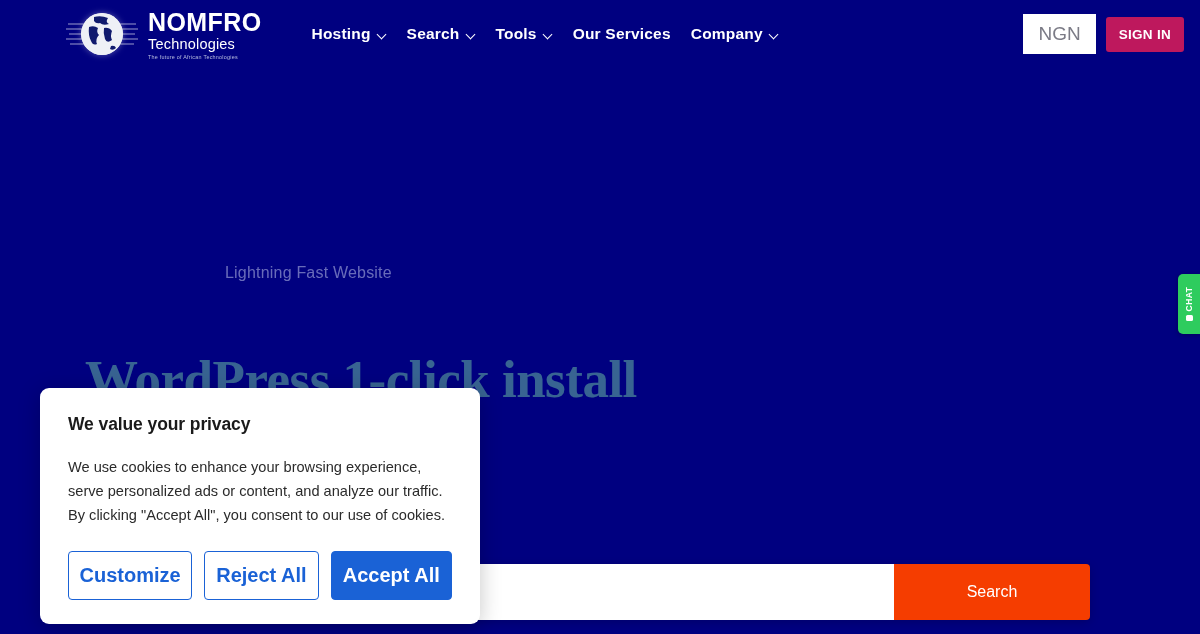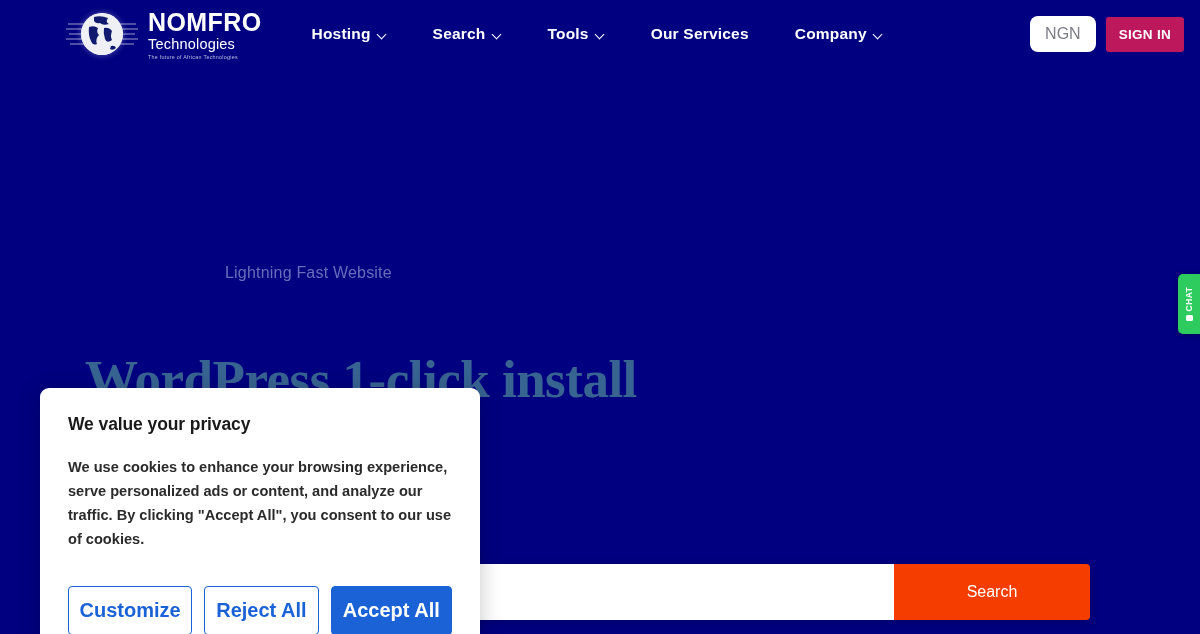--- a/index.html
+++ b/index.html
@@ -88,21 +88,21 @@
     font-size: 5.4px;
     letter-spacing: 0.25px;
     display: block;
     margin-top: 3px;
   }
 
   
   .nav {
     display: flex;
     align-items: flex-start;
-    gap: 46px;
+    gap: 20px;
     margin-left: 50px;
   }
   .nav-item {
     display: flex;
     align-items: center;
     gap: 7px;
     color: #ffffff;
     font-size: 15.5px;
     font-weight: 600;
     letter-spacing: 0.2px;
@@ -129,24 +129,24 @@
   
   .header-right {
     margin-left: auto;
     display: flex;
     align-items: center;
     gap: 10px;
   }
   .currency-btn {
     background: #ffffff;
     color: #7b7b86;
-    font-size: 16px;
+    font-size: 19px;
     font-weight: 500;
     border: none;
-    border-radius: 8px;
+    border-radius: 0;
     padding: 9px 15px;
     cursor: pointer;
     font-family: inherit;
   }
   .signin-btn {
     background: #be185d;
     color: #ffffff;
     font-size: 13.5px;
     font-weight: 700;
     letter-spacing: 0.3px;
@@ -279,22 +279,21 @@
     font-size: 17.5px;
     font-weight: 700;
     color: #1a1a1a;
     letter-spacing: -0.1px;
     margin-bottom: 20px;
   }
   .cookie-body {
     font-size: 14.6px;
     line-height: 24px;
     color: #2b2b2b;
-    margin-bottom: 35px;
-    font-weight: bold;
+    margin-bottom: 24px;
   }
   .cookie-actions {
     display: flex;
     gap: 12px;
   }
   .btn {
     font-family: inherit;
     font-size: 20px;
     font-weight: 600;
     border-radius: 4px;

